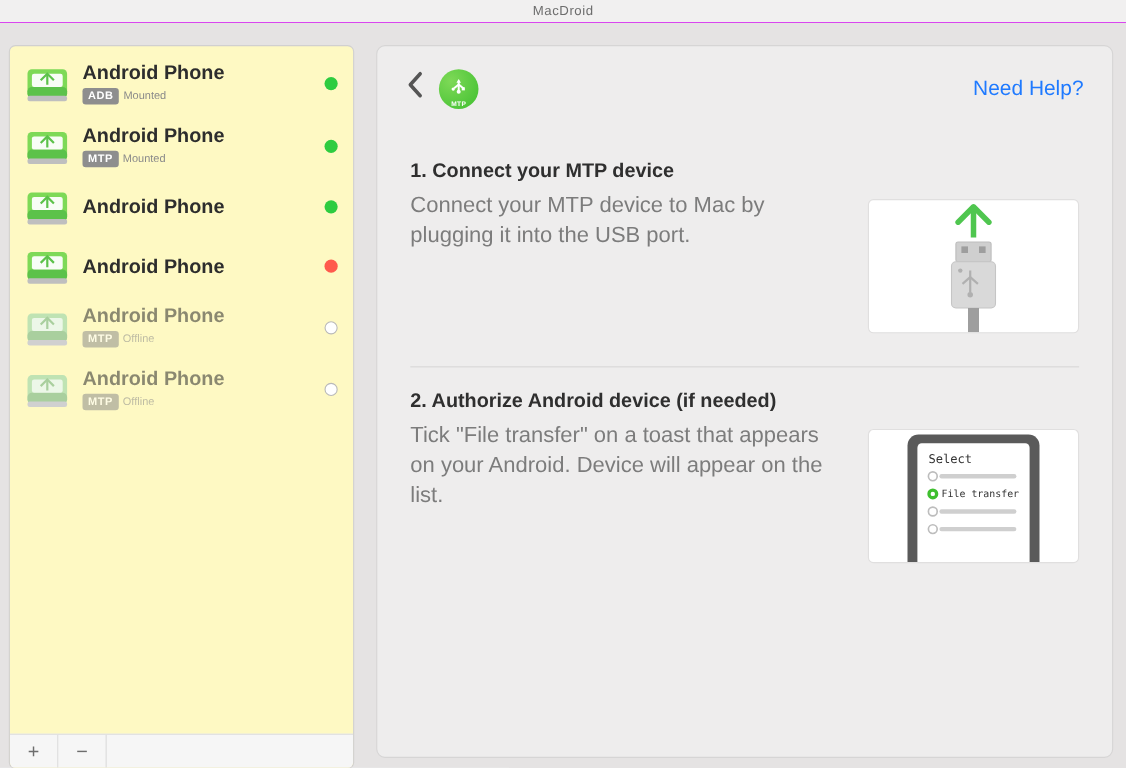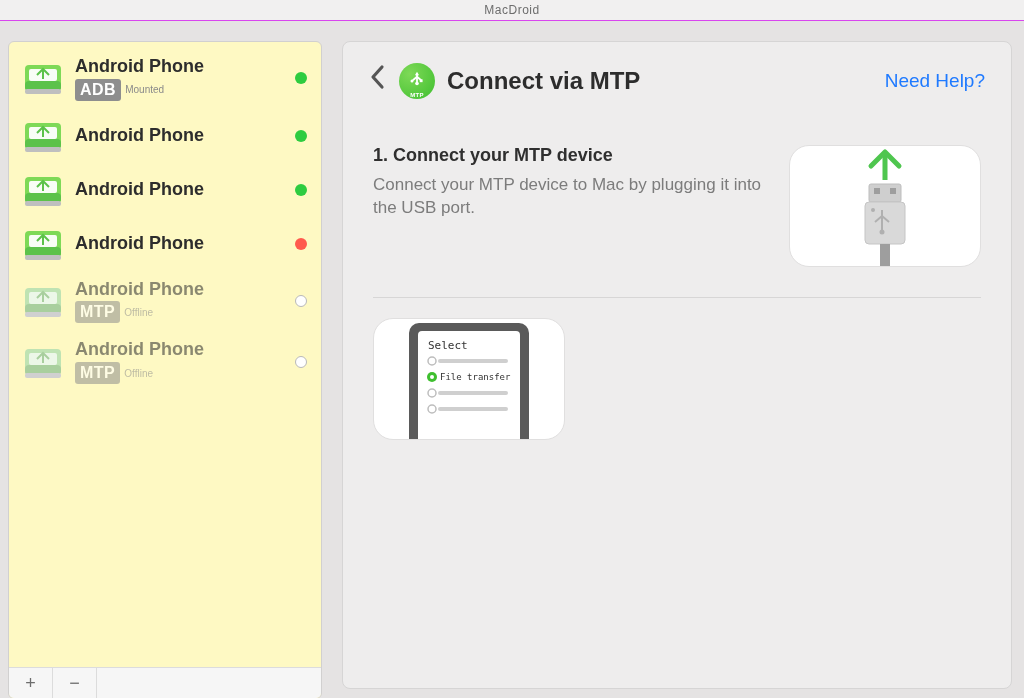--- a/index.html
+++ b/index.html
@@ -61,21 +61,21 @@
   .dev-text { flex: 1; min-width: 0; }
   .dev-name {
     font-size: 18px;
     font-weight: 600;
     color: #2d2d2d;
     line-height: 1.15;
   }
   .dev-sub { margin-top: 2px; }
   .badge {
     display: inline-block;
-    font-size: 16px;
+    font-size: 10px;
     font-weight: 700;
     letter-spacing: .5px;
     color: #fff;
     background: #8e8e8e;
     border-radius: 3px;
     padding: 2px 5px 2px 5px;
     vertical-align: middle;
   }
   .dev-state {
     font-size: 10px;
@@ -171,36 +171,37 @@
   }
   .step + .step { border-top: 1px solid #d7d6d6; }
   .step-text { flex: 1; padding-right: 20px; }
   .step-title {
     font-size: 18px;
     font-weight: 700;
     color: #2f2f2f;
     margin-bottom: 8px;
   }
   .step-desc {
-    font-size: 17px;
+    font-size: 20px;
     color: #7c7c7c;
     line-height: 1.35;
     max-width: 400px;
   }
   .step-illus {
     width: 190px;
     height: 120px;
     background: #ffffff;
     border: 1px solid #e0dfdf;
-    border-radius: 20px;
+    border-radius: 5px;
     flex:none;
     display:flex;
     align-items:center;
     justify-content:center;
     overflow:hidden;
+    margin-top:36px;
   }
 
   
 </style>
 </head>
 <body>
 
 <div class="topbar">MacDroid</div>
 
 <div class="workspace">
@@ -228,20 +229,21 @@
   <svg viewBox="0 0 40 38">
     <rect x="2" y="6" width="36" height="26" rx="4" fill="#7ed957"></rect>
     <rect x="2" y="22" width="36" height="10" rx="4" fill="#5cc24a"></rect>
     <rect x="6" y="10" width="28" height="12" rx="2" fill="#ffffff" opacity="0.95"></rect>
     <path d="M20 11 L20 20" stroke="#5cc24a" stroke-width="2"></path>
     <polyline points="14,16 20,10 26,16" fill="none" stroke="#5cc24a" stroke-width="2"></polyline>
     <rect x="2" y="30" width="36" height="5" rx="2" fill="#bfbfbf"></rect>
   </svg></span>
           <div class="dev-text">
             <div class="dev-name">Android Phone</div>
+            <div class="dev-sub"><span class="badge">MTP</span><span class="dev-state">Mounted</span></div>
           </div>
           <span class="status-dot dot-green"></span>
         </div>
         <div class="device">
           <span class="dev-icon">
   <svg viewBox="0 0 40 38">
     <rect x="2" y="6" width="36" height="26" rx="4" fill="#7ed957"></rect>
     <rect x="2" y="22" width="36" height="10" rx="4" fill="#5cc24a"></rect>
     <rect x="6" y="10" width="28" height="12" rx="2" fill="#ffffff" opacity="0.95"></rect>
     <path d="M20 11 L20 20" stroke="#5cc24a" stroke-width="2"></path>
@@ -319,21 +321,20 @@
           <path d="M12 3 L12 14" stroke="#fff" stroke-width="2.2" fill="none"></path>
           <circle cx="12" cy="15" r="2.2" fill="#fff"></circle>
           <path d="M12 7 L7 11" stroke="#fff" stroke-width="2.2"></path>
           <circle cx="6" cy="12" r="1.8" fill="#fff"></circle>
           <path d="M12 7 L17 11" stroke="#fff" stroke-width="2.2"></path>
           <rect x="15.3" y="10" width="3.4" height="3.4" fill="#fff"></rect>
           <polygon points="12,1 9.5,5 14.5,5" fill="#fff"></polygon>
         </svg>
         <span class="mtp-label">MTP</span>
       </span>
-      <span class="main-title">Connect via MTP</span>
       <a class="help-link">Need Help?</a>
     </div>
 
     <div class="steps">
 
       <div class="step">
         <div class="step-text">
           <div class="step-title">1. Connect your MTP device</div>
           <div class="step-desc">Connect your MTP device to Mac by plugging it into the USB port.</div>
         </div>
@@ -351,20 +352,24 @@
             <path d="M57 64 L57 84" stroke="#b0b0b0" stroke-width="2"></path>
             <circle cx="57" cy="86" r="2.5" fill="#b0b0b0"></circle>
             <path d="M57 70 L50 76" stroke="#b0b0b0" stroke-width="2"></path>
             <path d="M57 70 L64 76" stroke="#b0b0b0" stroke-width="2"></path>
             <rect x="55" y="98" width="10" height="30" fill="#9e9e9e"></rect>
           </svg>
         </div>
       </div>
 
       <div class="step">
+        <div class="step-text">
+          <div class="step-title">2. Authorize Android device (if needed)</div>
+          <div class="step-desc">Tick "File transfer" on a toast that appears on your Android. Device will appear on the list.</div>
+        </div>
         <div class="step-illus">
           <svg width="190" height="128" viewBox="0 0 190 128">
 
             <rect x="35" y="8" width="120" height="140" rx="10" fill="#5a5a5a"></rect>
             <rect x="44" y="16" width="102" height="130" rx="4" fill="#ffffff"></rect>
 
             <text x="54" y="34" font-family="monospace" font-size="11" fill="#333">Select</text>
 
             <circle cx="58" cy="46" r="4" fill="none" stroke="#bdbdbd" stroke-width="1.5"></circle>
             <line x1="66" y1="46" x2="132" y2="46" stroke="#cfcfcf" stroke-width="4" stroke-linecap="round"></line>

